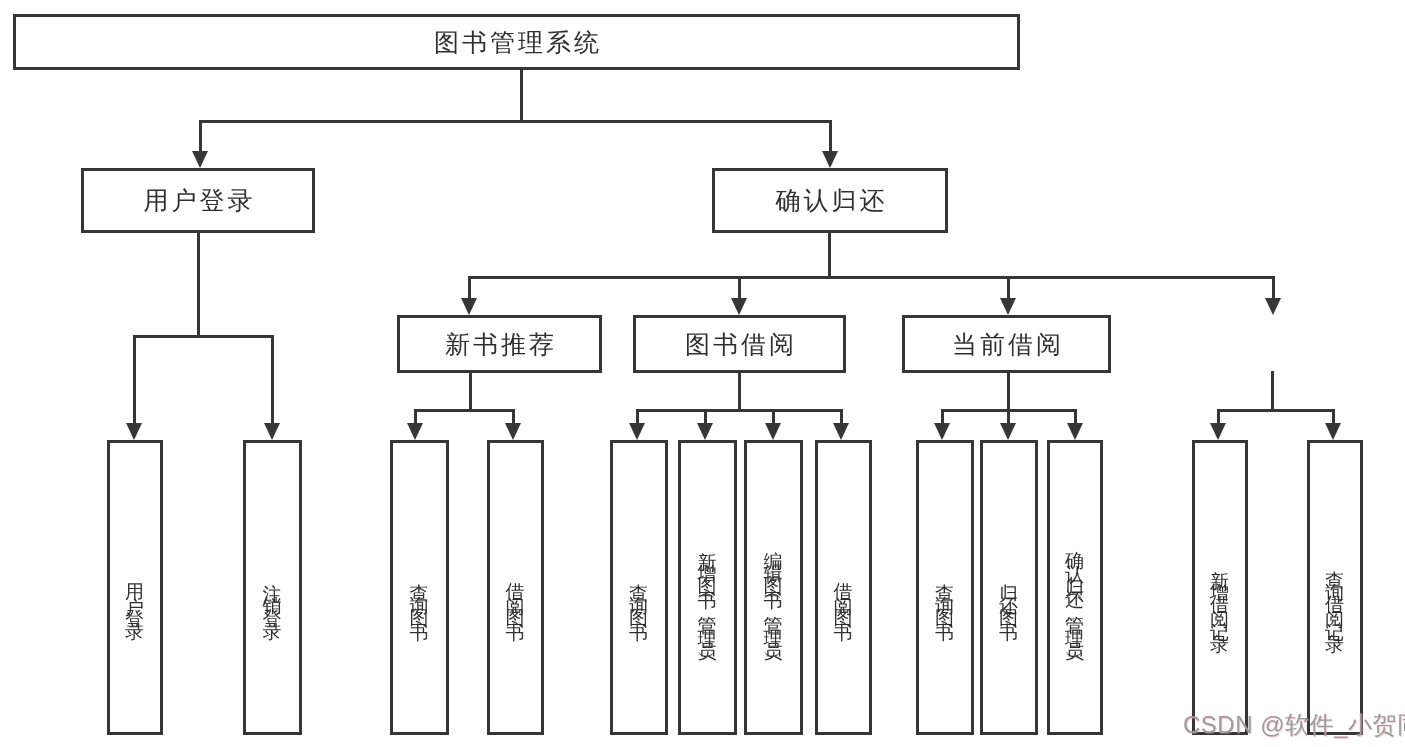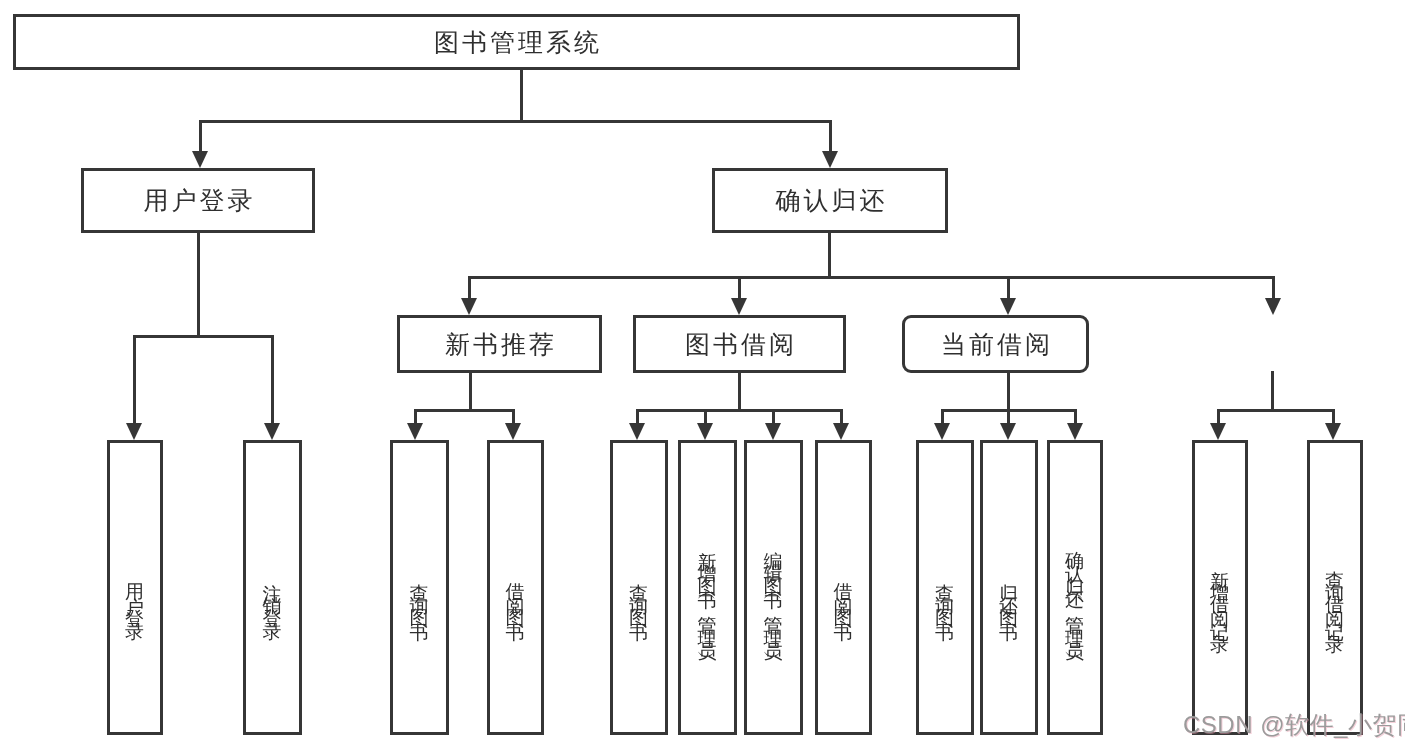--- a/index.html
+++ b/index.html
@@ -99,21 +99,21 @@
   <div class="arrow" style="left:731px; top:298px;"></div>
   <div class="arrow" style="left:1000px; top:298px;"></div>
   <div class="arrow" style="left:1265px; top:298px;"></div>
 
   <div class="box" style="left:363px; top:315px; width:205px; height:58px;margin-left:34px;">
     <span class="hlabel">新书推荐</span>
   </div>
   <div class="box" style="left:633px; top:315px; width:213px; height:58px;">
     <span class="hlabel">图书借阅</span>
   </div>
-  <div class="box" style="left:902px; top:315px; width:187px; height:58px;border-radius:9px;">
+  <div class="box" style="left:902px; top:315px; width:209px; height:58px;">
     <span class="hlabel">当前借阅</span>
   </div>
 
   <div class="line vline" style="left:469px; top:371px; height:40px;"></div>
   <div class="line hline" style="left:414px; top:409px; width:101px;"></div>
   <div class="line vline" style="left:414px; top:409px; height:16px;"></div>
   <div class="line vline" style="left:512px; top:409px; height:16px;"></div>
   <div class="arrow" style="left:407px; top:423px;"></div>
   <div class="arrow" style="left:505px; top:423px;"></div>
 

